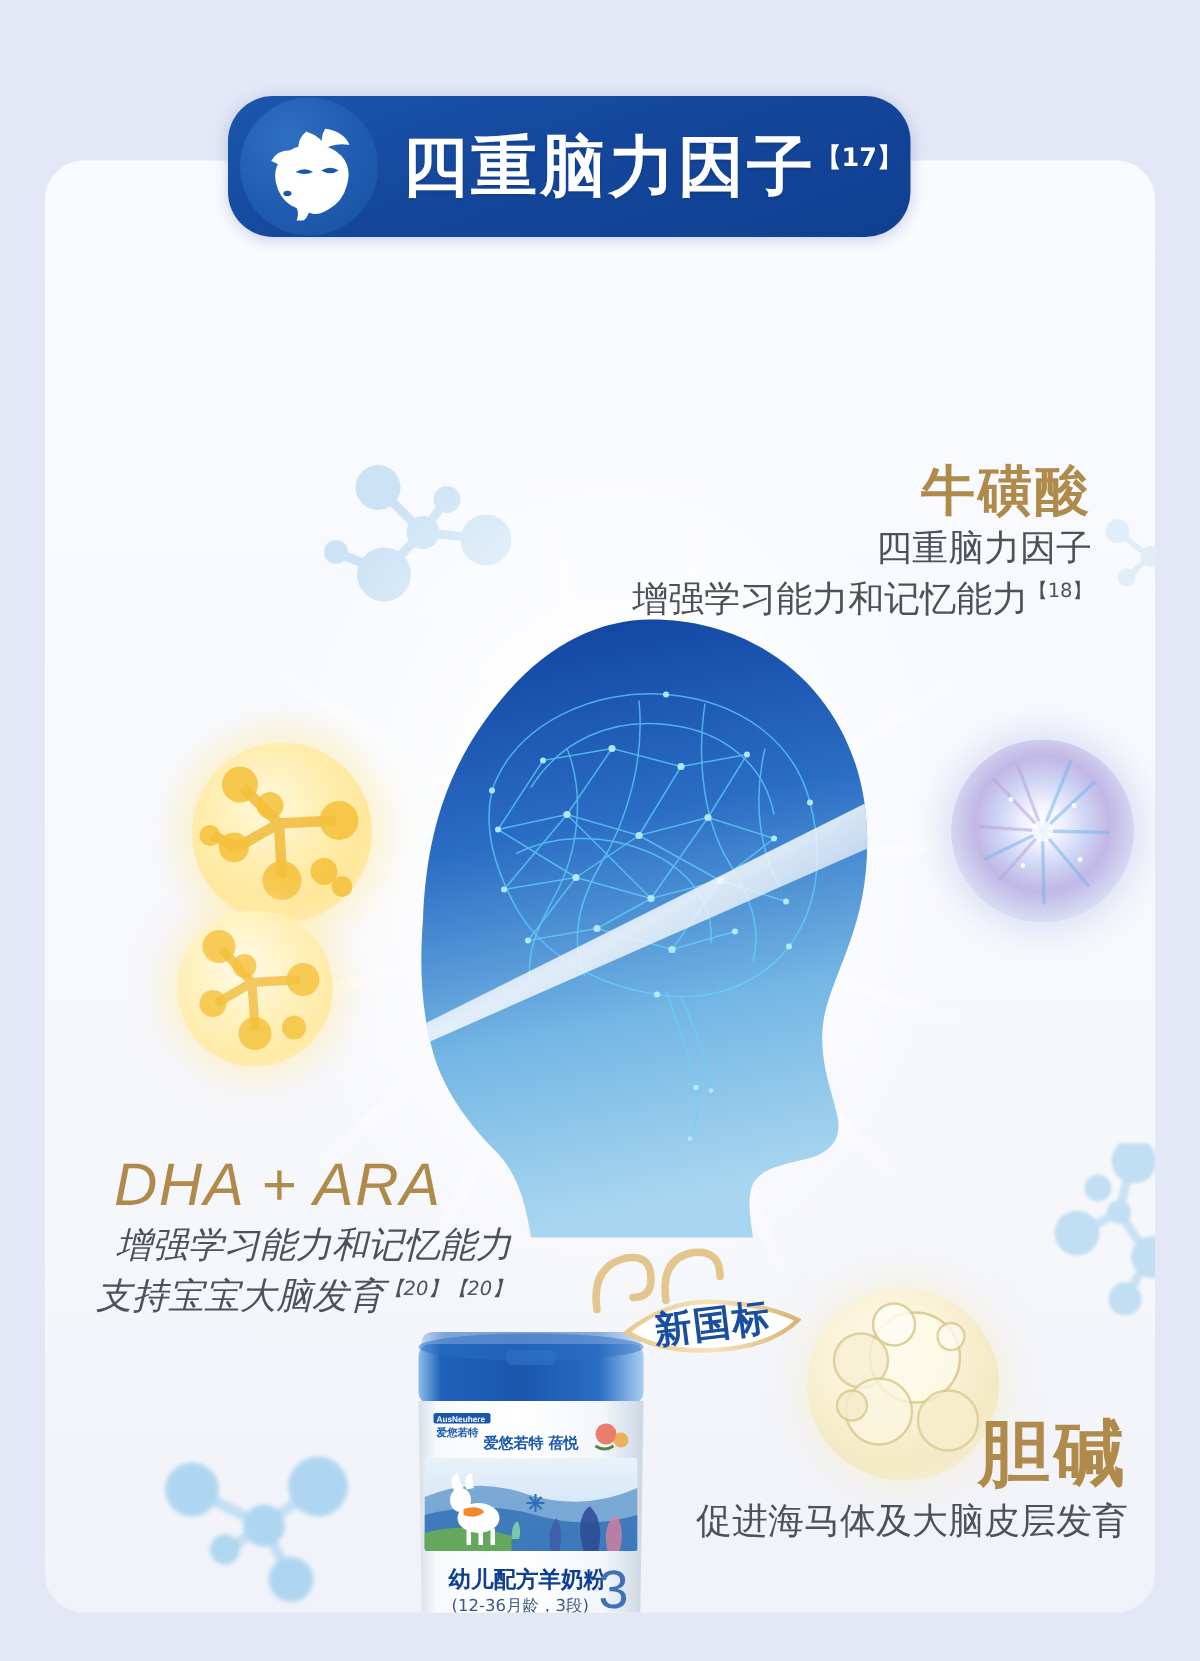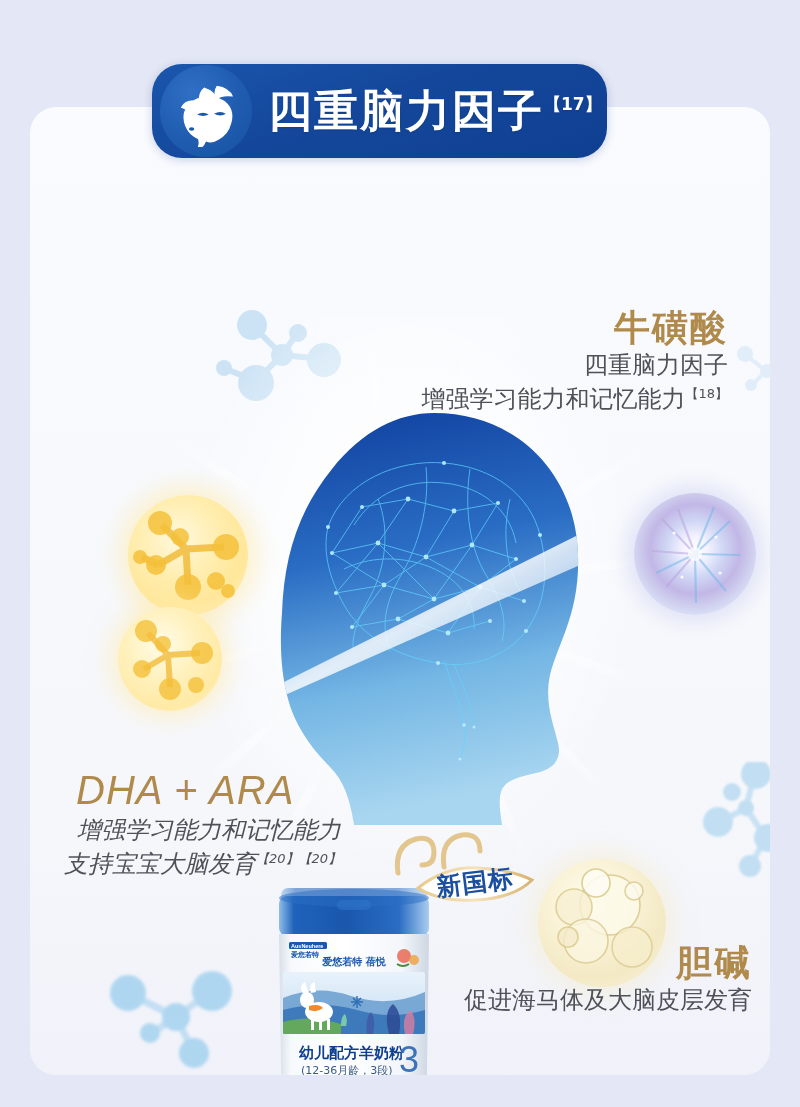--- a/index.html
+++ b/index.html
@@ -124,21 +124,21 @@
   .factor .sup{font-size:13px;vertical-align:super;margin-top:20px;}
 
   #factor-taurine{right:42px;top:200px;text-align:right;}
   #factor-taurine .name{font-size:36px;}
   #factor-dha{left:34px;top:660px;text-align:right;font-style:italic;}
   #factor-dha .name{
     font-size:40px;letter-spacing:1px;font-weight:400;
     font-family:"Liberation Sans",sans-serif;text-align:left;padding-left:12px;
   }
   #factor-choline{right:18px;top:835px;text-align:right;}
-  #factor-choline .name{font-size:36px;}
+  #factor-choline .name{font-size:48px;}
 
   
   #newstd{
     position:absolute;left:386px;top:753px;z-index:30;
     width:118px;height:44px;
   }
   #newstd .ribbon-text{
     position:absolute;left:0;top:0;width:118px;height:44px;
     display:flex;align-items:center;justify-content:center;
     color:#1a4fa0;font-weight:700;font-size:25px;letter-spacing:1px;

